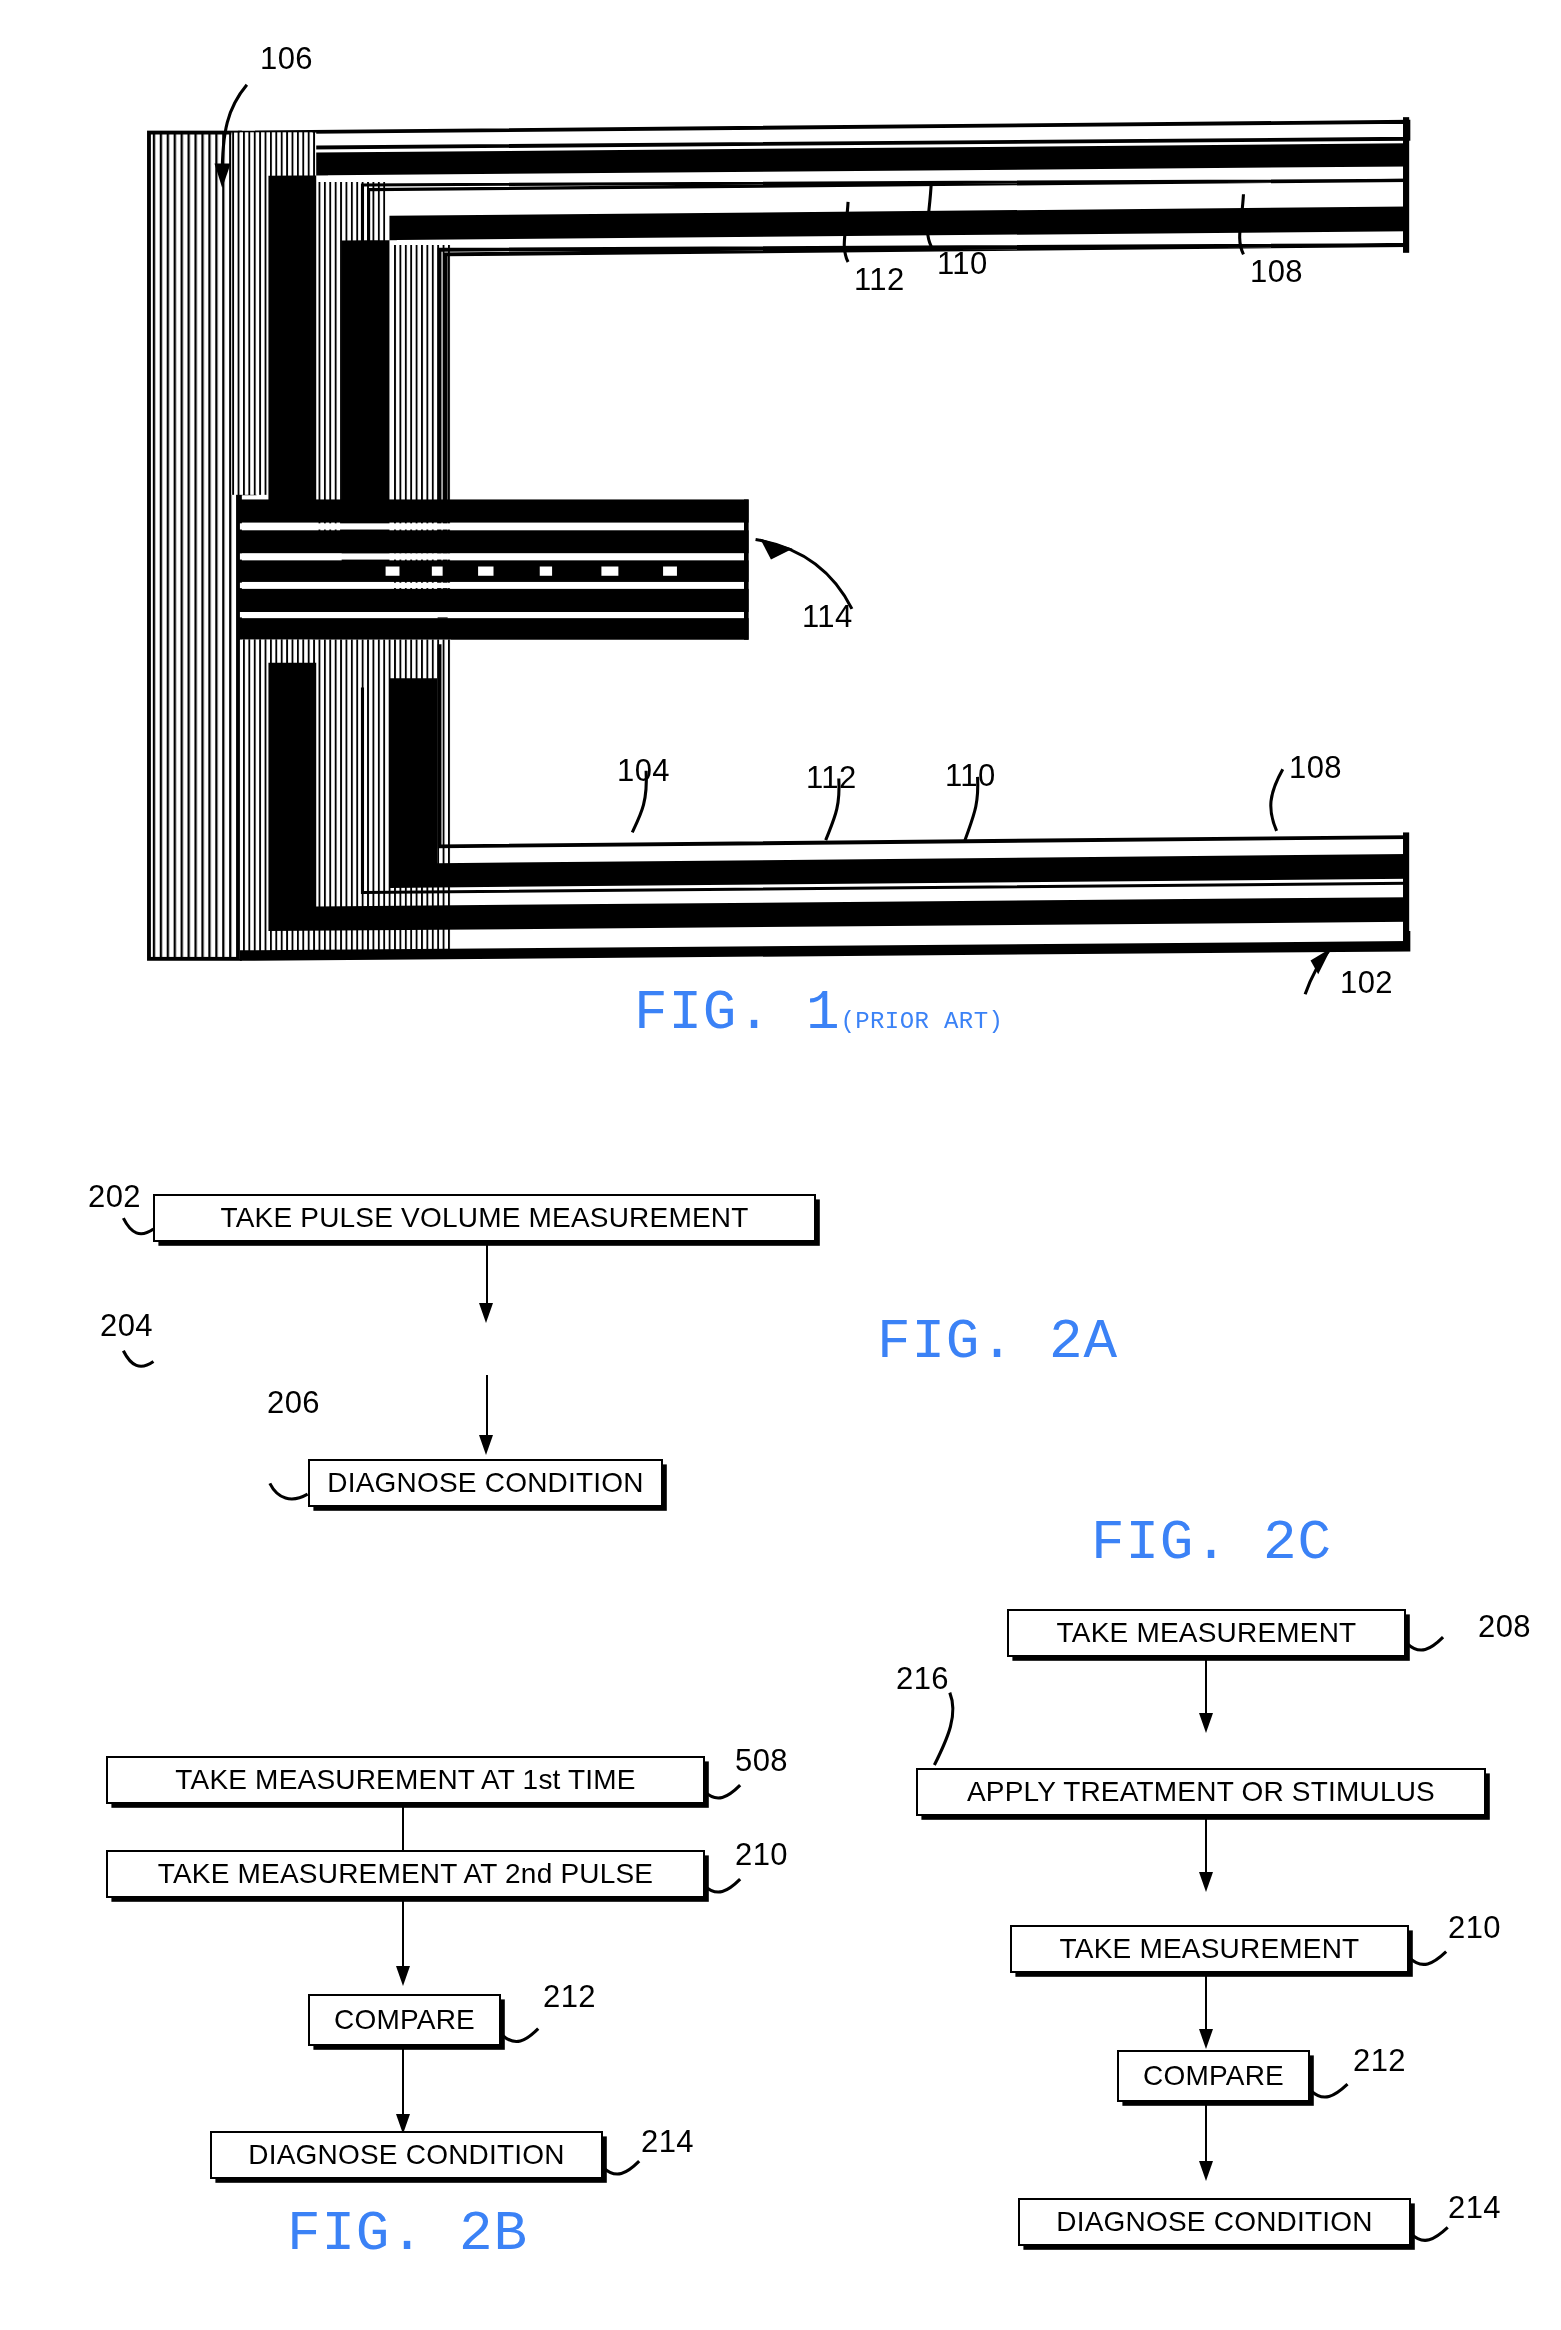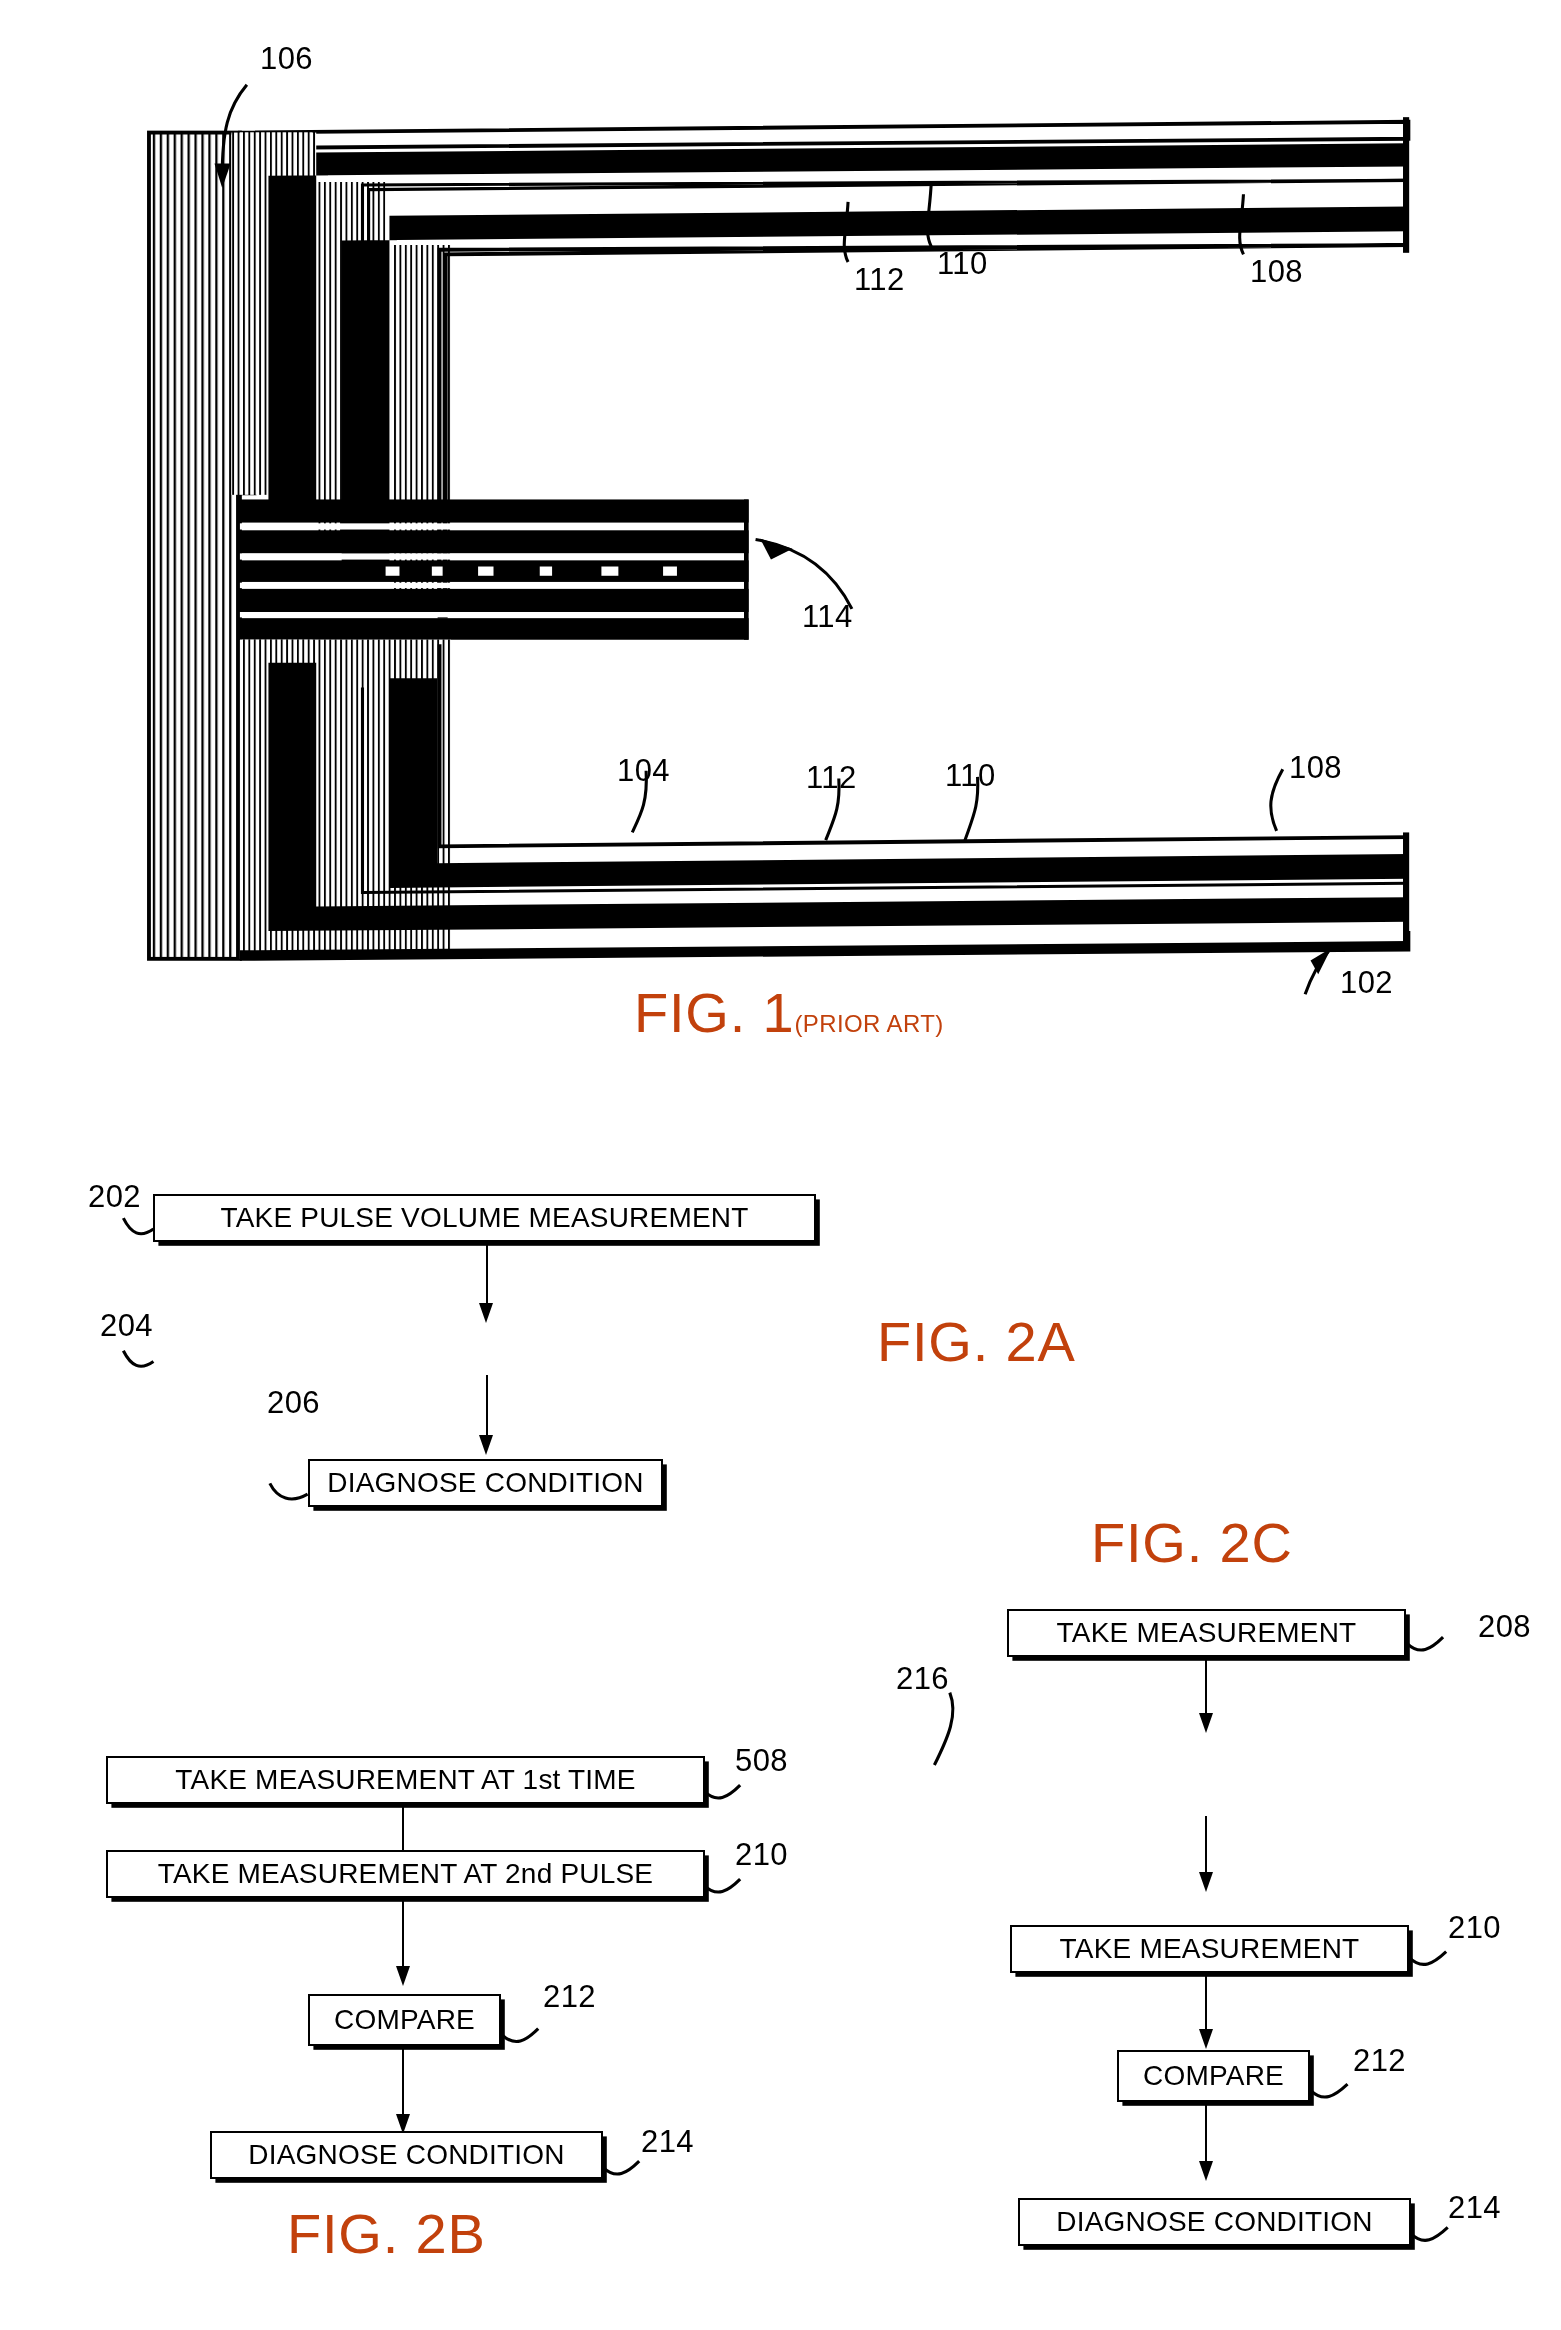--- a/index.html
+++ b/index.html
@@ -33,24 +33,24 @@
     font-family: "Liberation Sans", sans-serif;
     font-size: 31px;
     letter-spacing: 0.4px;
     color: #000;
     white-space: nowrap;
     line-height: 1;
   }
 
   .fig-title {
     position: absolute;
-    font-family: Liberation Sans, sans-serif;
+    font-family: Liberation Mono, monospace;
     font-size: 56px;
     letter-spacing: 0.8px;
-    color: #c2410c;
+    color: #3b82f6;
     white-space: nowrap;
     line-height: 1;
   }
   .fig-title .sub {
     font-size: 24px;
     letter-spacing: 0.4px;
     vertical-align: baseline;
   }
 
   
@@ -248,20 +248,21 @@
   <div class="fig-title" style="left:877px; top:1314px;">FIG. 2A</div>
 
   <div class="fig-title" style="left:1091px; top:1515px;">FIG. 2C</div>
 
   <div class="flow-box" style="left:1007px; top:1609px; width:399px; height:48px;">TAKE MEASUREMENT</div>
   <div class="ref-num" style="left:1446px; top:1611px;margin-left:32px;">208</div>
   <div class="arrow-line" style="left:1205px; top:1657px; height:65px;"></div>
   <div class="arrow-head" style="left:1199px; top:1713px;"></div>
 
   <div class="ref-num" style="left:896px; top:1663px;">216</div>
+  <div class="flow-box" style="left:916px; top:1768px; width:570px; height:48px;">APPLY TREATMENT OR STIMULUS</div>
   <div class="arrow-line" style="left:1205px; top:1816px; height:66px;"></div>
   <div class="arrow-head" style="left:1199px; top:1872px;"></div>
 
   <div class="flow-box" style="left:1010px; top:1925px; width:399px; height:48px;">TAKE MEASUREMENT</div>
   <div class="ref-num" style="left:1448px; top:1912px;">210</div>
   <div class="arrow-line" style="left:1205px; top:1973px; height:66px;"></div>
   <div class="arrow-head" style="left:1199px; top:2029px;"></div>
 
   <div class="flow-box" style="left:1117px; top:2050px; width:193px; height:52px;">COMPARE</div>
   <div class="ref-num" style="left:1353px; top:2045px;">212</div>

